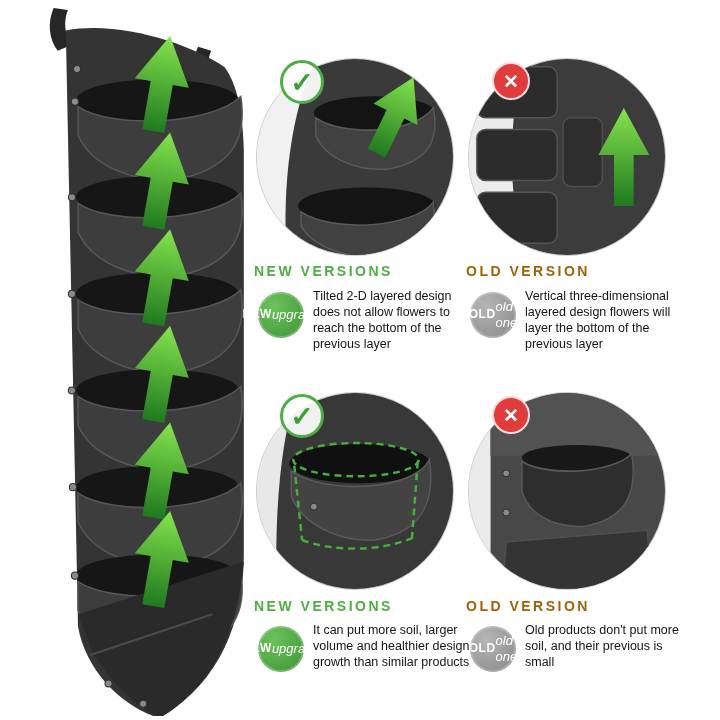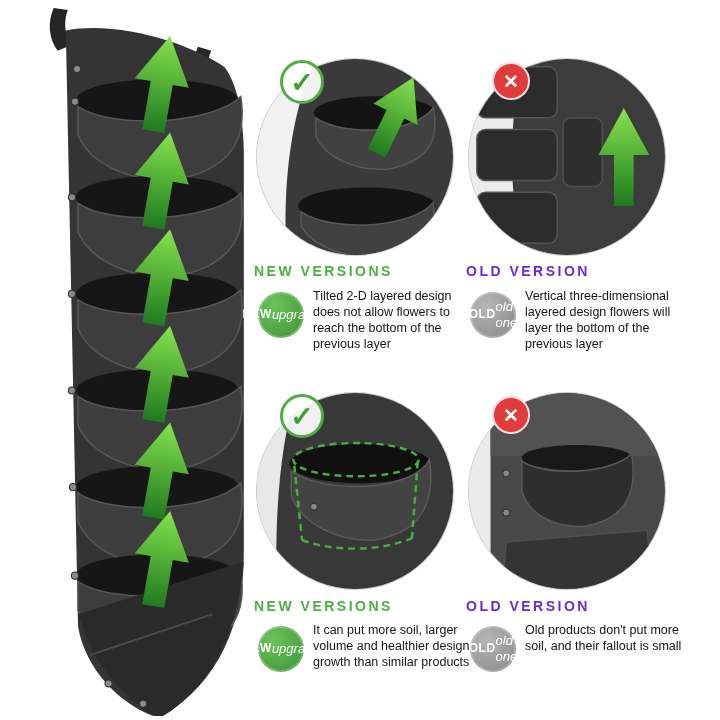--- a/index.html
+++ b/index.html
@@ -22,21 +22,21 @@
   .mark-cross{width:34px;height:34px;background:#e23b3b;color:#fff;font-size:19px;
     border:2px solid #f6dcdc;}
   #m-tn{left:280px;top:60px;}
   #m-to{left:492px;top:62px;}
   #m-bn{left:280px;top:394px;}
   #m-bo{left:492px;top:396px;}
 
   .heading{position:absolute;width:200px;text-align:left;font-size:14px;
     font-weight:700;letter-spacing:2.5px;white-space:nowrap;}
   .heading-new{color:#4daf42;}
-  .heading-old{color:#6d28d9;}
+  .heading-old{color:#a16207;}
   #h-tn{left:254px;top:263px;}
   #h-to{left:466px;top:263px;}
   #h-bn{left:254px;top:598px;}
   #h-bo{left:466px;top:598px;}
 
   .desc{position:absolute;display:flex;gap:9px;align-items:flex-start;}
   #d-tn{left:258px;top:288px;width:212px;}
   #d-to{left:470px;top:288px;width:220px;}
   #d-bn{left:258px;top:622px;width:212px;}
   #d-bo{left:470px;top:622px;width:220px;}
@@ -225,16 +225,16 @@
       <span class="badge-sub">upgrade</span>
     </div>
     <div class="desc-text">It can put more soil, larger volume and healthier design growth than similar products</div>
   </div>
 
   <div class="desc" id="d-bo">
     <div class="badge badge-old">
       <span class="badge-title">OLD</span>
       <span class="badge-sub">old one</span>
     </div>
-    <div class="desc-text">Old products don't put more soil, and their fallout is small</div>
+    <div class="desc-text">Old products don't put more soil, and their previous is small</div>
   </div>
 
 </div>
 
 </body></html>

